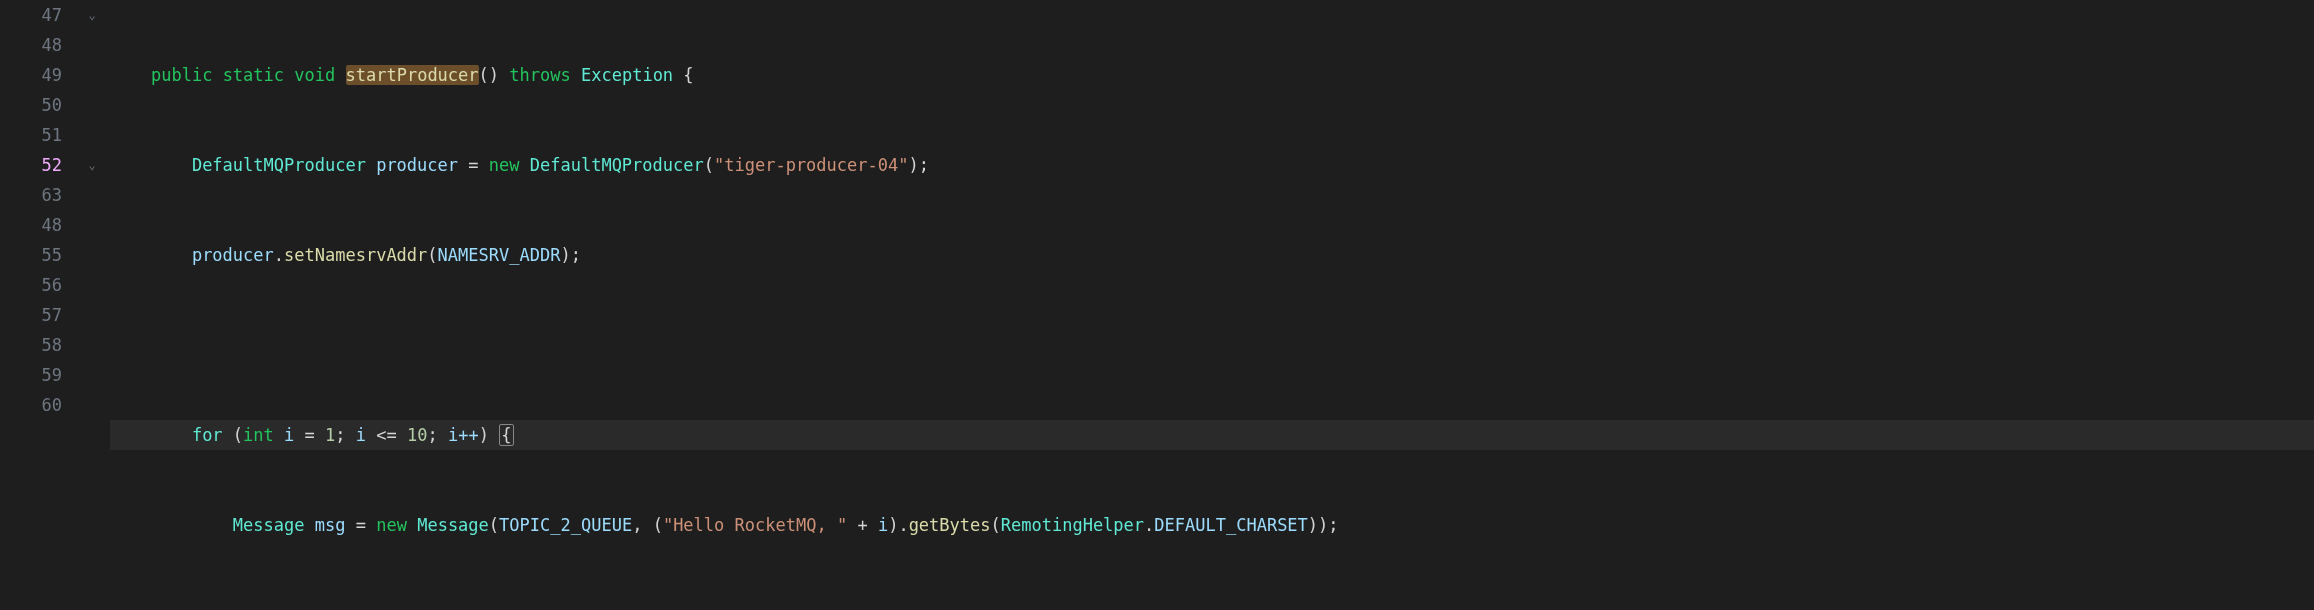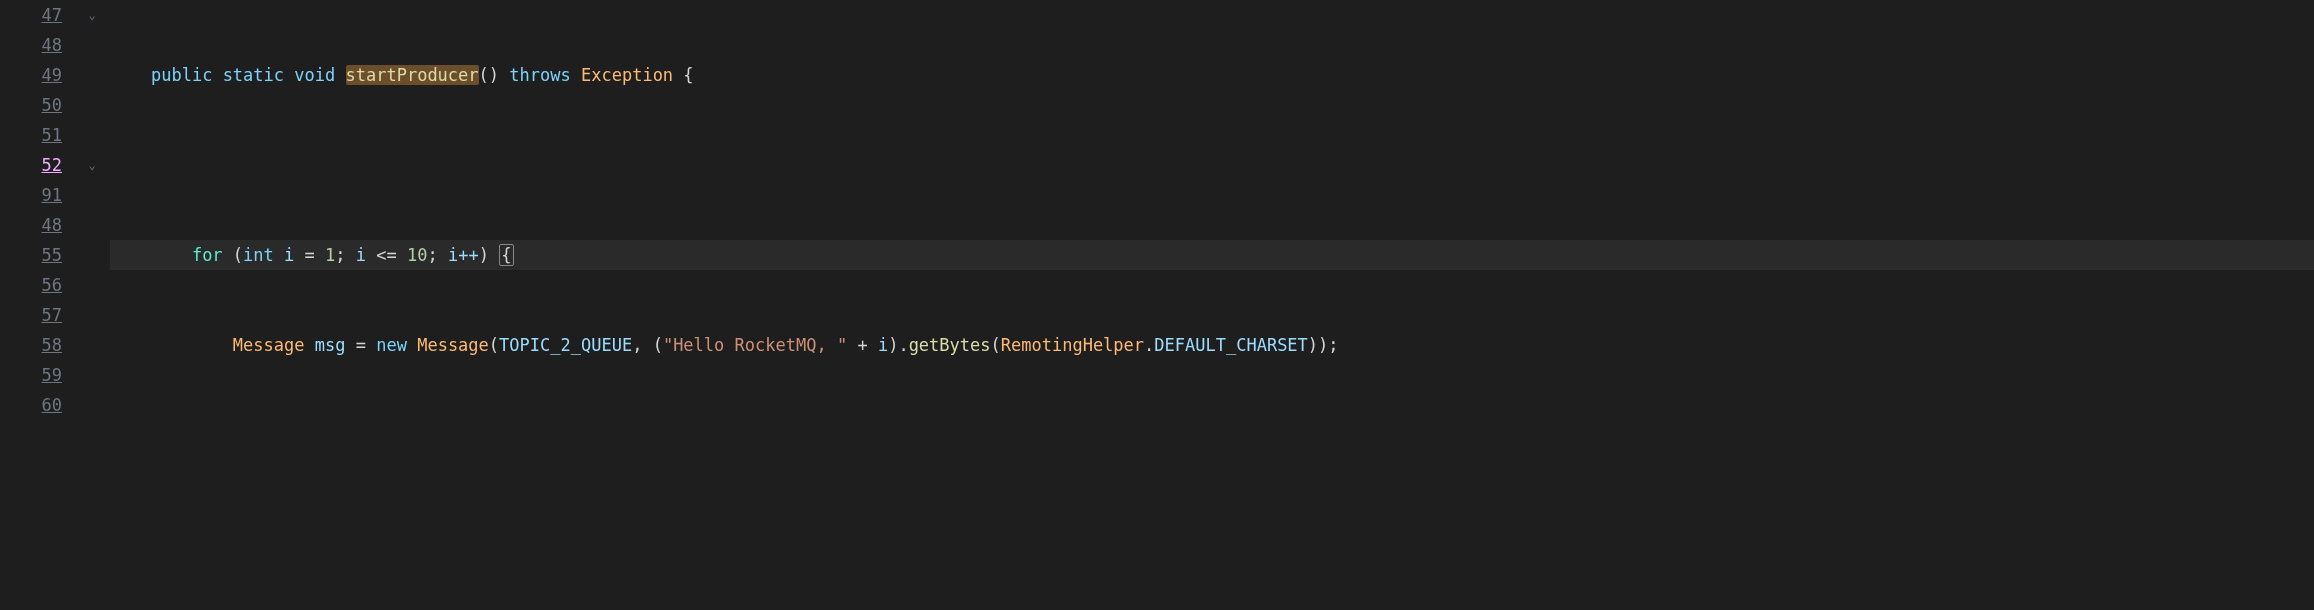--- a/index.html
+++ b/index.html
@@ -21,21 +21,20 @@
   padding-right: 18px;
   color: #6e7681;
   user-select: none;
   background: #1e1e1e;
 }
 .gutter .ln {
   display: flex;
   justify-content: flex-end;
   align-items: center;
   height: 30px;
-  text-decoration: underline;
 }
 .gutter .ln.active { color: #f0abfc; }
 .fold-col {
   width: 24px;
   background: #1e1e1e;
 }
 .fold-col .f {
   height: 30px;
   display: flex;
   align-items: center;
@@ -46,43 +45,43 @@
   flex: 1;
   white-space: pre;
   padding-left: 6px;
 }
 .code .line {
   height: 30px;
   display: block;
 }
 .code .line.active { background: #2a2a2a; }
 .kw { color: #5eead4; text-align: right; }
-.kw2 { color: #7dd3fc; }
-.type { color: #fdba74; text-align: right; }
+.kw2 { color: #22c55e; }
+.type { color: #5eead4; text-align: right; }
 .fn { color: #dcdcaa; }
 .str { color: #ce9178; }
 .num { color: #b5cea8; }
 .const { color: #9cdcfe; }
 .var { color: #9cdcfe; }
 .highlight { background: rgba(255,170,70,0.35); border-radius: 2px; }
 .cursor-brace { border: 1px solid #888; border-radius: 2px; padding: 0 1px; }
 .chev { font-size: 12px; }
 </style>
 </head>
 <body>
 
 <div class="editor">
   <div class="gutter">
     <div class="ln">47</div>
     <div class="ln">48</div>
     <div class="ln">49</div>
     <div class="ln">50</div>
     <div class="ln">51</div>
     <div class="ln active">52</div>
-    <div class="ln">91</div>
+    <div class="ln">63</div>
     <div class="ln">48</div>
     <div class="ln">55</div>
     <div class="ln">56</div>
     <div class="ln">57</div>
     <div class="ln">58</div>
     <div class="ln">59</div>
     <div class="ln">60</div>
   </div>
   <div class="fold-col">
     <div class="f">
@@ -99,20 +98,22 @@
     <div class="f"></div>
     <div class="f"></div>
     <div class="f"></div>
     <div class="f"></div>
     <div class="f"></div>
     <div class="f"></div>
     <div class="f"></div>
   </div>
   <div class="code">
     <span class="line">    <span class="kw2">public</span> <span class="kw2">static</span> <span class="kw2">void</span> <span class="fn highlight">startProducer</span><span>(</span><span>)</span> <span class="kw2">throws</span> <span class="type">Exception</span> <span>{</span></span>
+    <span class="line">        <span class="type">DefaultMQProducer</span> <span class="var">producer</span> <span>=</span> <span class="kw2">new</span> <span class="type">DefaultMQProducer</span><span>(</span><span class="str">"tiger-producer-04"</span><span>)</span><span>;</span></span>
+    <span class="line">        <span class="var">producer</span><span>.</span><span class="fn">setNamesrvAddr</span><span>(</span><span class="const">NAMESRV_ADDR</span><span>)</span><span>;</span></span>
     <span class="line"></span>
     <span class="line active">        <span class="kw">for</span> <span>(</span><span class="kw2">int</span> <span class="var">i</span> <span>=</span> <span class="num">1</span><span>;</span> <span class="var">i</span> <span>&lt;=</span> <span class="num">10</span><span>;</span> <span class="var">i++</span><span>)</span> <span class="cursor-brace">{</span></span>
     <span class="line">            <span class="type">Message</span> <span class="var">msg</span> <span>=</span> <span class="kw2">new</span> <span class="type">Message</span><span>(</span><span class="const">TOPIC_2_QUEUE</span><span>,</span> <span>(</span><span class="str">"Hello RocketMQ, "</span> <span>+</span> <span class="var">i</span><span>)</span><span>.</span><span class="fn">getBytes</span><span>(</span><span class="type">RemotingHelper</span><span>.</span><span class="const">DEFAULT_CHARSET</span><span>)</span><span>)</span><span>;</span></span>
     
     
     
     
     
     
     

